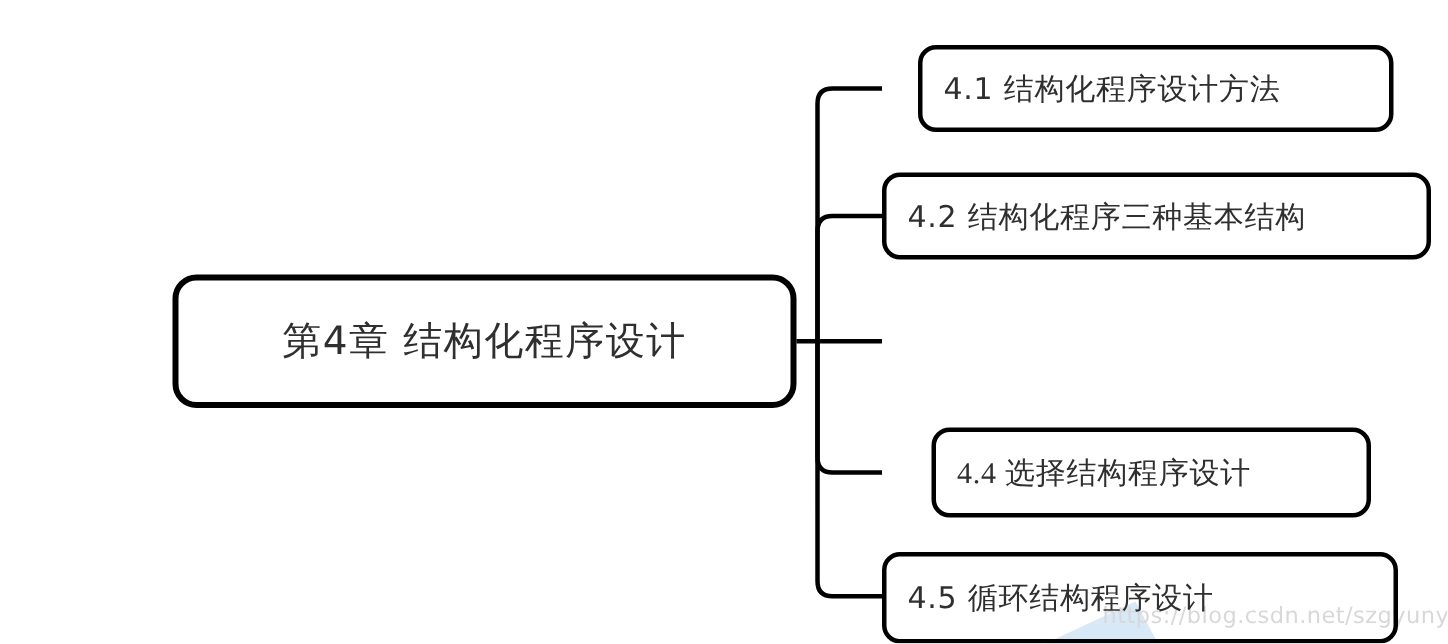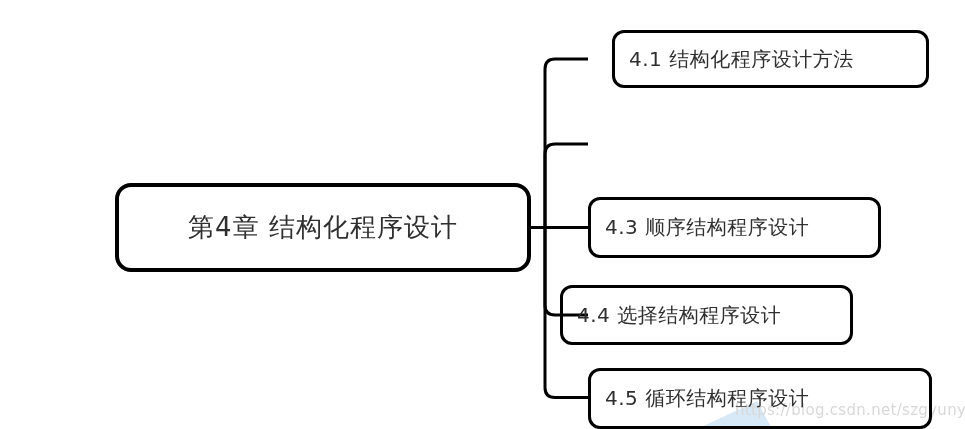--- a/index.html
+++ b/index.html
@@ -83,26 +83,26 @@
   <div class="watermark">https://blog.csdn.net/szgyunyun</div>
 
   <div class="node root" style="left:115px; top:183px; width:416px; height:89px;">
     <span>第4章 结构化程序设计</span>
   </div>
 
   <div class="node child" style="left:588px; top:30px; width:317px; height:58px;margin-left:24px;">
     <span>4.1 结构化程序设计方法</span>
   </div>
 
-
-  <div class="node child" style="left:588px; top:197px; width:293px; height:61px;">
-    <span>4.3 顺序结构程序设计</span>
+  <div class="node child" style="left:588px; top:115px; width:366px; height:58px;">
+    <span>4.2 结构化程序三种基本结构</span>
   </div>
 
-  <div class="node child" style="left:560px; top:285px; width:293px; height:60px;">
+
+  <div class="node child" style="left:621px; top:285px; width:293px; height:60px;font-family:Liberation Serif, serif;">
     <span>4.4 选择结构程序设计</span>
   </div>
 
   <div class="node child" style="left:588px; top:368px; width:344px; height:61px;">
     <span>4.5 循环结构程序设计</span>
   </div>
 
 </div>
 
 </body></html>

